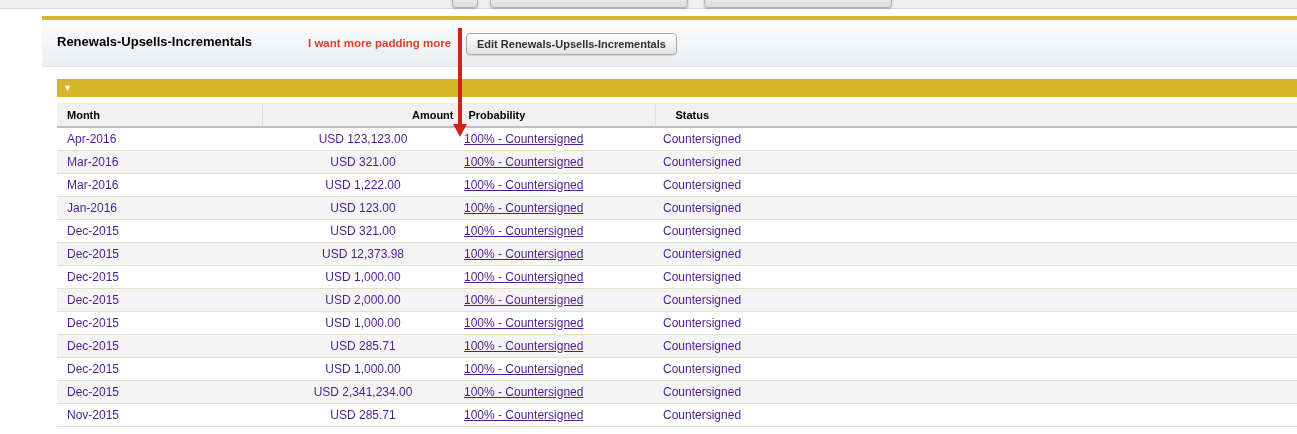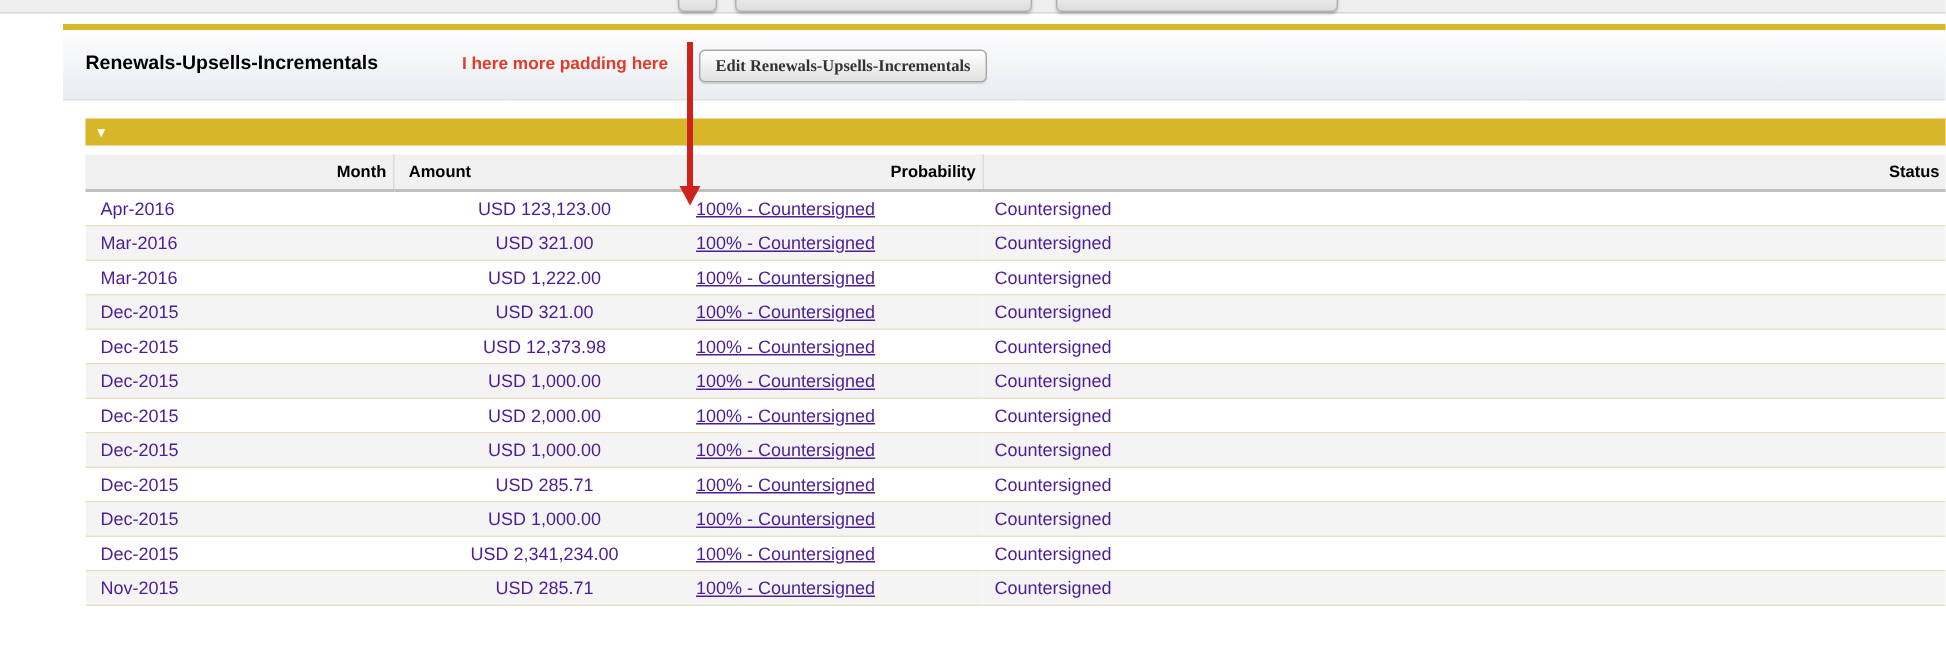--- a/index.html
+++ b/index.html
@@ -48,21 +48,21 @@
     font-size:13px;font-weight:bold;color:#000;
   }
   .annotation-text{
     position:absolute;left:266px;top:17px;
     font-size:11.5px;font-weight:bold;color:var(--annotation_red);
     white-space:nowrap;
   }
   .edit-btn{
     position:absolute;left:424px;top:13px;height:22px;
     padding:0 10px;
-    font-family:Liberation Serif, serif;
+    font-family:Liberation Sans, sans-serif;
     font-size:11px;font-weight:bold;color:#333;
     background:linear-gradient(#ffffff,#e2e2e3);
     border:1px solid #a9a9a9;border-radius:4px;
     box-shadow:0 1px 1px rgba(0,0,0,0.12);
     cursor:pointer;white-space:nowrap;
   }
 
   
   .red-arrow{position:absolute;left:0;top:0;width:0;height:0;z-index:60;}
   .red-arrow .line{
@@ -88,24 +88,24 @@
 
   
   .table-wrap{position:absolute;left:57px;top:103px;right:0;}
   table{border-collapse:collapse;width:100%;table-layout:fixed;}
   col.c-month{width:205px;}
   col.c-amount{width:196px;}
   col.c-prob{width:197px;}
   thead th{
     height:24px;background:#f1f1f1;
     border-bottom:2px solid #bfbfbf;border-right:1px solid #dcdcdc;
-    font-size:11px;font-weight:bold;color:#000;text-align:right;
+    font-size:11px;font-weight:bold;color:#000;text-align:left;
     padding:0 4px 0 10px;vertical-align:middle;
   }
-  thead th.num{text-align:left;padding-right:4px;}
+  thead th.num{text-align:right;padding-right:4px;}
   thead th:last-child{border-right:none;padding-left:20px;}
   tbody td{
     height:23px;font-size:12px;color:#4c1d95;
     border-bottom:1px solid #e5e1c3;
     padding:0 4px 0 10px;vertical-align:middle;white-space:nowrap;overflow:hidden;
   }
   tbody td.num{text-align:center;padding-right:4px;}
   tbody td.prob{padding-left:6px;text-decoration:underline;}
   tbody td.status{padding-left:8px;}
   tbody tr:nth-child(even){background:#f4f4f4;}
@@ -117,21 +117,21 @@
 <div class="top-strip">
   <div class="cut-btn small"></div>
   <div class="cut-btn mid"></div>
   <div class="cut-btn wide"></div>
 </div>
 
 <div class="panel">
   <div class="panel-goldline"></div>
   <div class="panel-header">
     <span class="panel-title">Renewals-Upsells-Incrementals</span>
-    <span class="annotation-text">I here more padding here</span>
+    <span class="annotation-text">I want more padding more</span>
     <button class="edit-btn">Edit Renewals-Upsells-Incrementals</button>
   </div>
 </div>
 
 <div class="section-bar">
   <span class="collapse-icon">▼</span>
 </div>
 
 <div class="table-wrap">
   <table>
@@ -162,20 +162,26 @@
     <td class="prob">100% - Countersigned</td>
     <td class="status">Countersigned</td>
   </tr>
         <tr>
     <td>Mar-2016</td>
     <td class="num">USD 1,222.00</td>
     <td class="prob">100% - Countersigned</td>
     <td class="status">Countersigned</td>
   </tr>
         <tr>
+    <td>Jan-2016</td>
+    <td class="num">USD 123.00</td>
+    <td class="prob">100% - Countersigned</td>
+    <td class="status">Countersigned</td>
+  </tr>
+        <tr>
     <td>Dec-2015</td>
     <td class="num">USD 321.00</td>
     <td class="prob">100% - Countersigned</td>
     <td class="status">Countersigned</td>
   </tr>
         <tr>
     <td>Dec-2015</td>
     <td class="num">USD 12,373.98</td>
     <td class="prob">100% - Countersigned</td>
     <td class="status">Countersigned</td>

